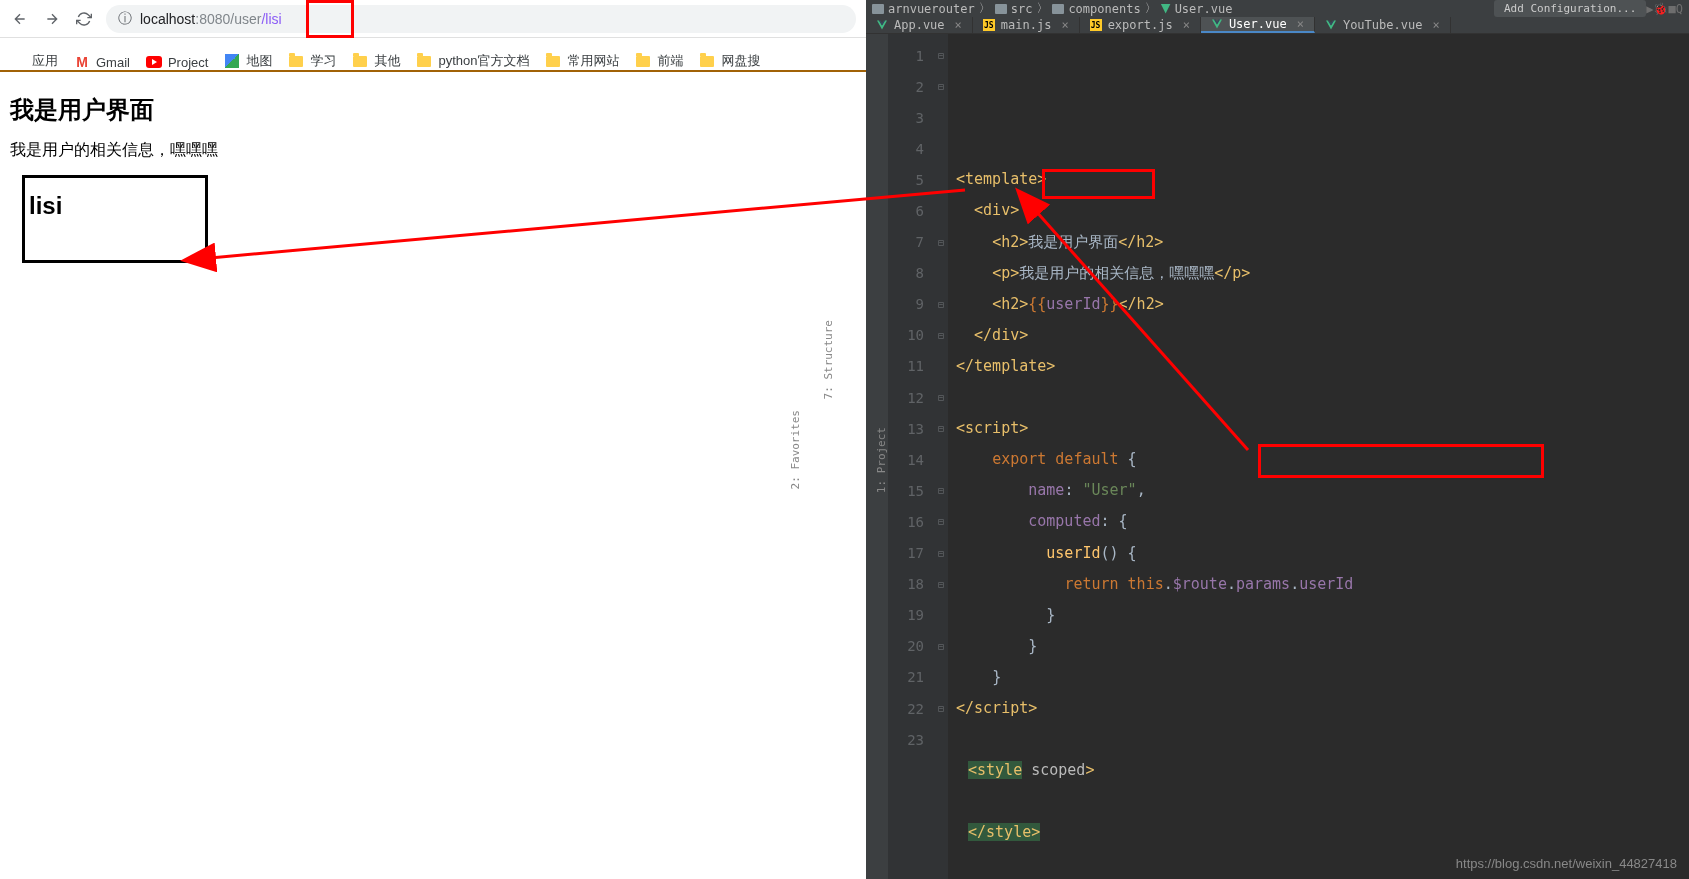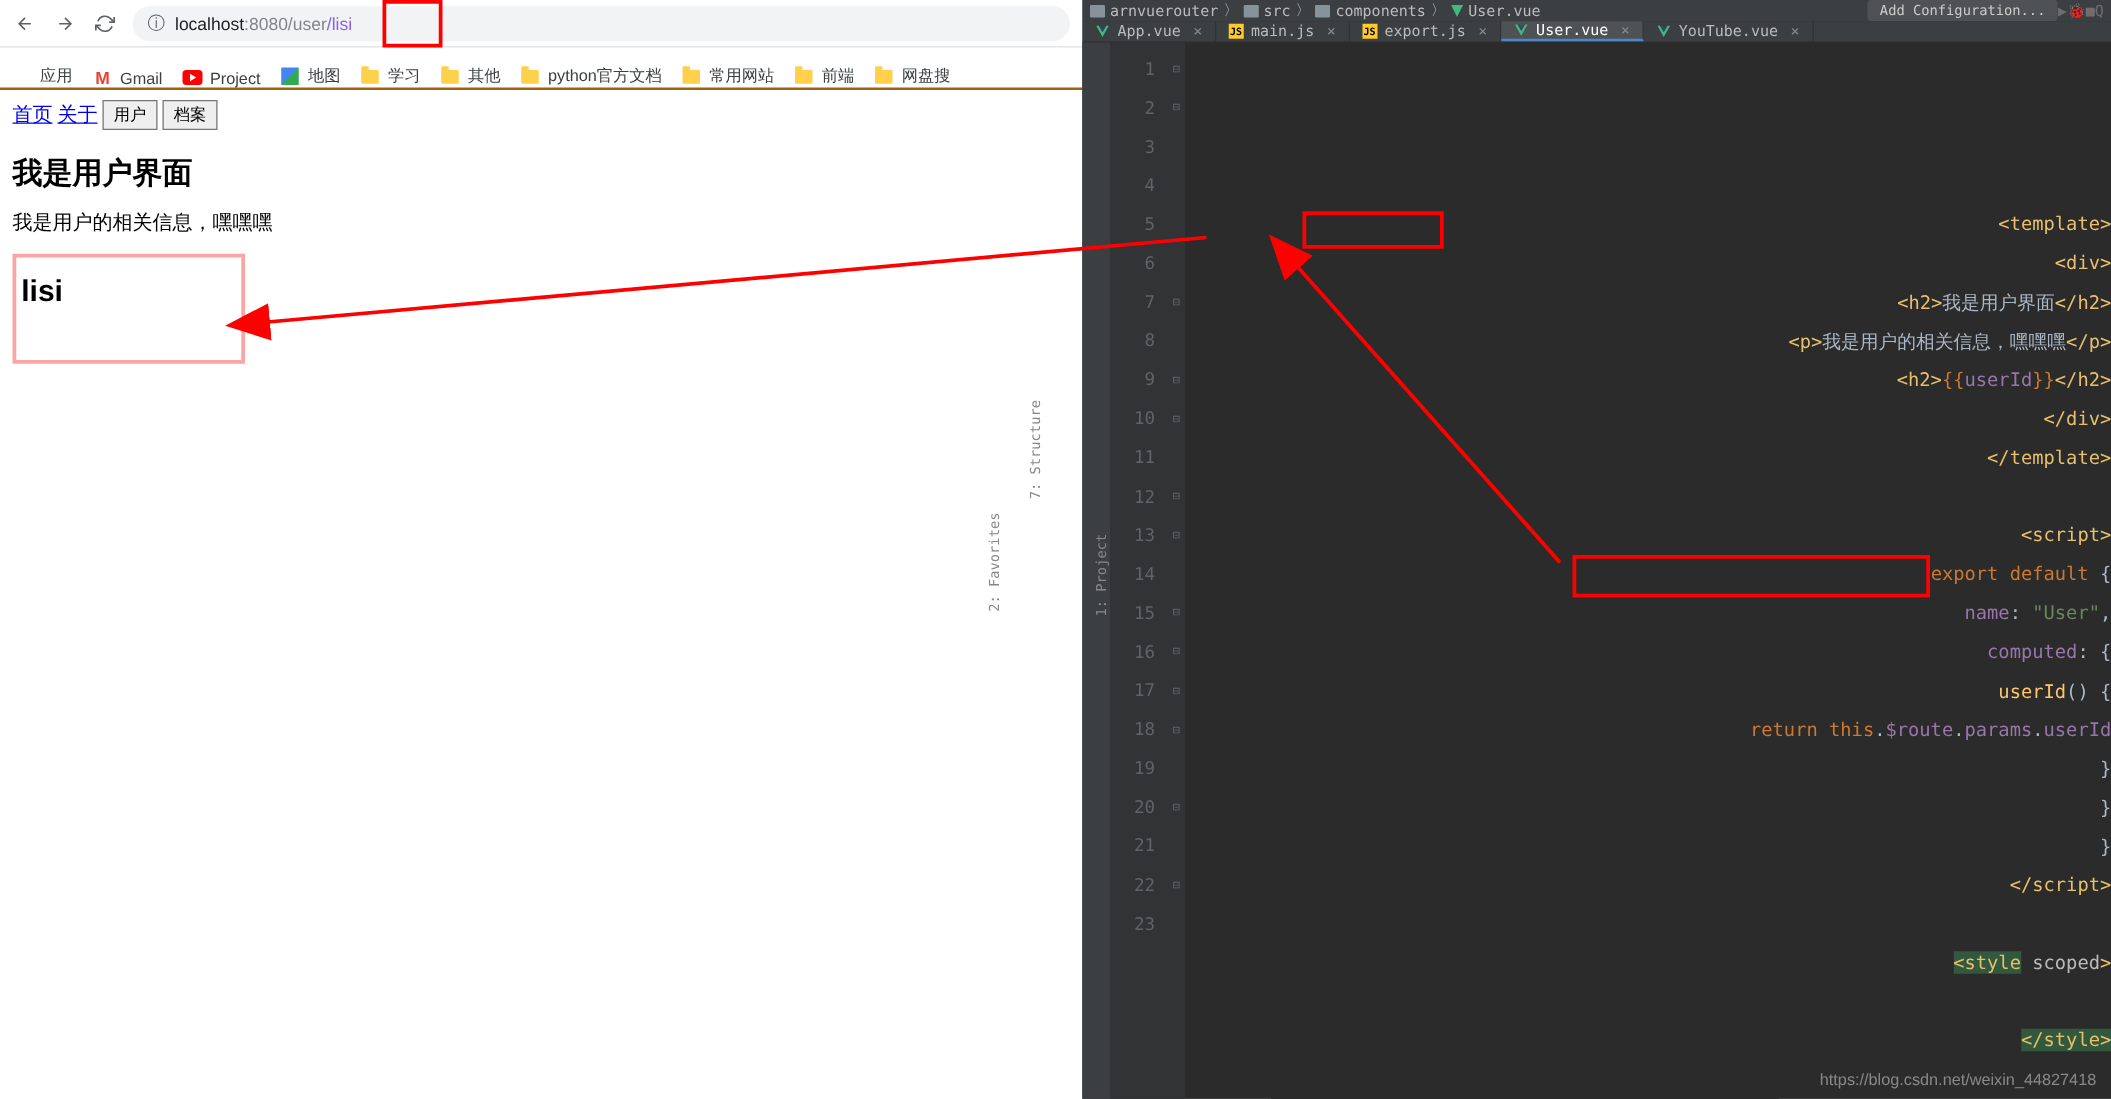--- a/index.html
+++ b/index.html
@@ -28,21 +28,21 @@
     .maps-icon { width: 14px; height: 14px; background: linear-gradient(135deg, #4285f4 50%, #34a853 50%); }
     .folder-icon { width: 14px; height: 11px; background: #ffd04c; border-radius: 1px; position: relative; }
     .folder-icon::before { content: ''; position: absolute; top: -3px; left: 0; width: 6px; height: 3px; background: #ffd04c; border-radius: 1px 1px 0 0; }
     
     .page-content { padding: 8px 10px; }
     .nav-links { display: flex; align-items: center; gap: 4px; margin-bottom: 18px; }
     .nav-links a { color: #0000ee; text-decoration: underline; font-size: 16px; }
     .nav-links button { padding: 2px 8px; font-size: 13px; border: 1px solid #767676; background: #efefef; cursor: pointer; }
     .page-content h2 { font-size: 24px; font-weight: bold; margin: 14px 0; }
     .page-content p { font-size: 16px; margin: 14px 0; }
-    .lisi-box { border: 3px solid #fca5a5; padding: 14px 10px 40px 4px; width: 186px; margin-top: 6px; }
+    .lisi-box { border: 3px solid #000000; padding: 14px 10px 40px 4px; width: 186px; margin-top: 6px; margin-left: 12px; }
     .lisi-box h2 { margin: 0; }
     
     
     .ide { flex: 1; background: #2b2b2b; display: flex; flex-direction: column; color: #a9b7c6; font-family: Consolas, monospace; position: relative; }
     .ide-top { height: 24px; background: #3c3f41; display: flex; align-items: center; padding: 0 6px; font-size: 12px; color: #bbb; justify-content: space-between; }
     .breadcrumb { display: flex; gap: 4px; }
     .breadcrumb-item { display: flex; align-items: center; gap: 4px; }
     .bc-folder { width: 12px; height: 10px; background: #87939a; border-radius: 1px; }
     .bc-vue { width: 10px; height: 10px; background: #41b883; clip-path: polygon(50% 100%, 0 0, 100% 0); }
     .ide-top-right { display: flex; align-items: center; }
@@ -56,21 +56,21 @@
     .tab-icon-js { width: 12px; height: 12px; background: #ffca28; color: #000; font-size: 8px; font-weight: bold; display: flex; align-items: center; justify-content: center; }
     .tab-close { color: #888; font-size: 12px; margin-left: 4px; }
     
     .editor-area { flex: 1; display: flex; background: #2b2b2b; }
     .side-tool { width: 22px; background: #3c3f41; writing-mode: vertical-rl; text-orientation: mixed; font-size: 11px; color: #888; display: flex; flex-direction: column; align-items: center; padding-top: 6px; gap: 20px; }
     .side-label { transform: rotate(180deg); cursor: pointer; display: flex; align-items: center; gap: 4px; }
     .gutter { width: 60px; background: #313335; padding-top: 6px; }
     .gutter-line { height: 31.1px; display: flex; align-items: center; justify-content: flex-end; padding-right: 24px; color: #606366; font-size: 14px; position: relative; }
     .fold-mark { position: absolute; right: 4px; color: #606366; font-size: 10px; }
     .code { flex: 1; padding-top: 6px; font-size: 15px; line-height: 31.1px; white-space: pre; position: relative; }
-    .code-line { height: 31.1px; padding-left: 8px; text-align: right; }
+    .code-line { height: 31.1px; padding-left: 8px; }
     
     .c-tag { color: #e8bf6a; }
     .c-attr { color: #bababa; }
     .c-str { color: #6a8759; }
     .c-kw { color: #cc7832; }
     .c-var { color: #9876aa; }
     .c-text { color: #a9b7c6; }
     .c-func { color: #ffc66d; }
     .c-tmpl { color: #cc7832; }
     .hl-bg2 { background: #32593d; margin-left: 12px; }
@@ -175,26 +175,20 @@
       </div>
     <div class="bookmark">
         <div class="bookmark-icon">
           <div class="folder-icon"></div>
         </div>
         <span>网盘搜</span>
       </div>
   </div>
 
   <div class="page-content">
-    <div class="nav-links">
-      <a href="#">首页</a>
-      <a href="#">关于</a>
-      <button>用户</button>
-      <button>档案</button>
-    </div>
     <h2>我是用户界面</h2>
     <p>我是用户的相关信息，嘿嘿嘿</p>
     <div class="lisi-box">
       <h2>lisi</h2>
     </div>
   </div>
 </div>
 
 <div class="ide">
   <div class="ide-top">

